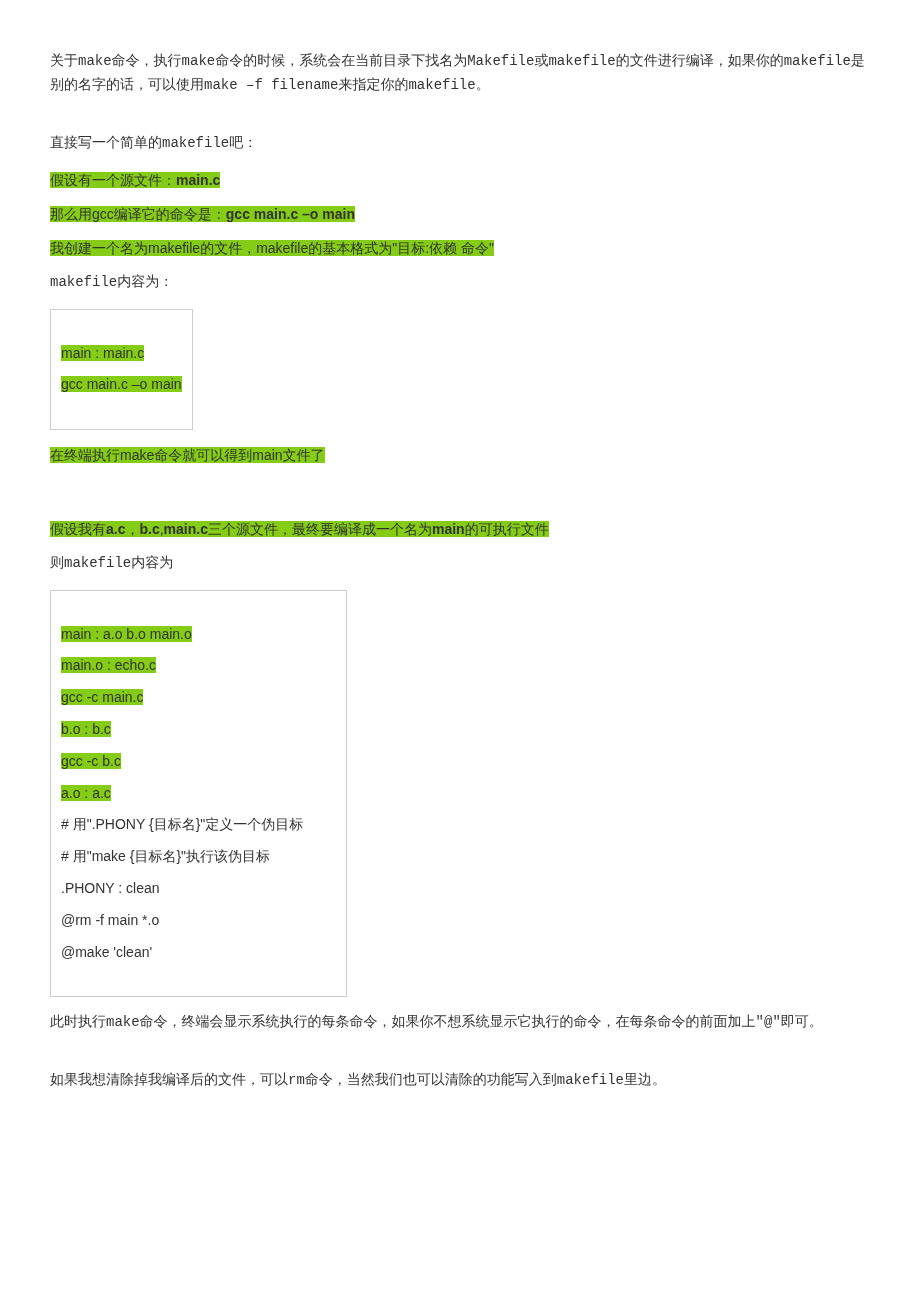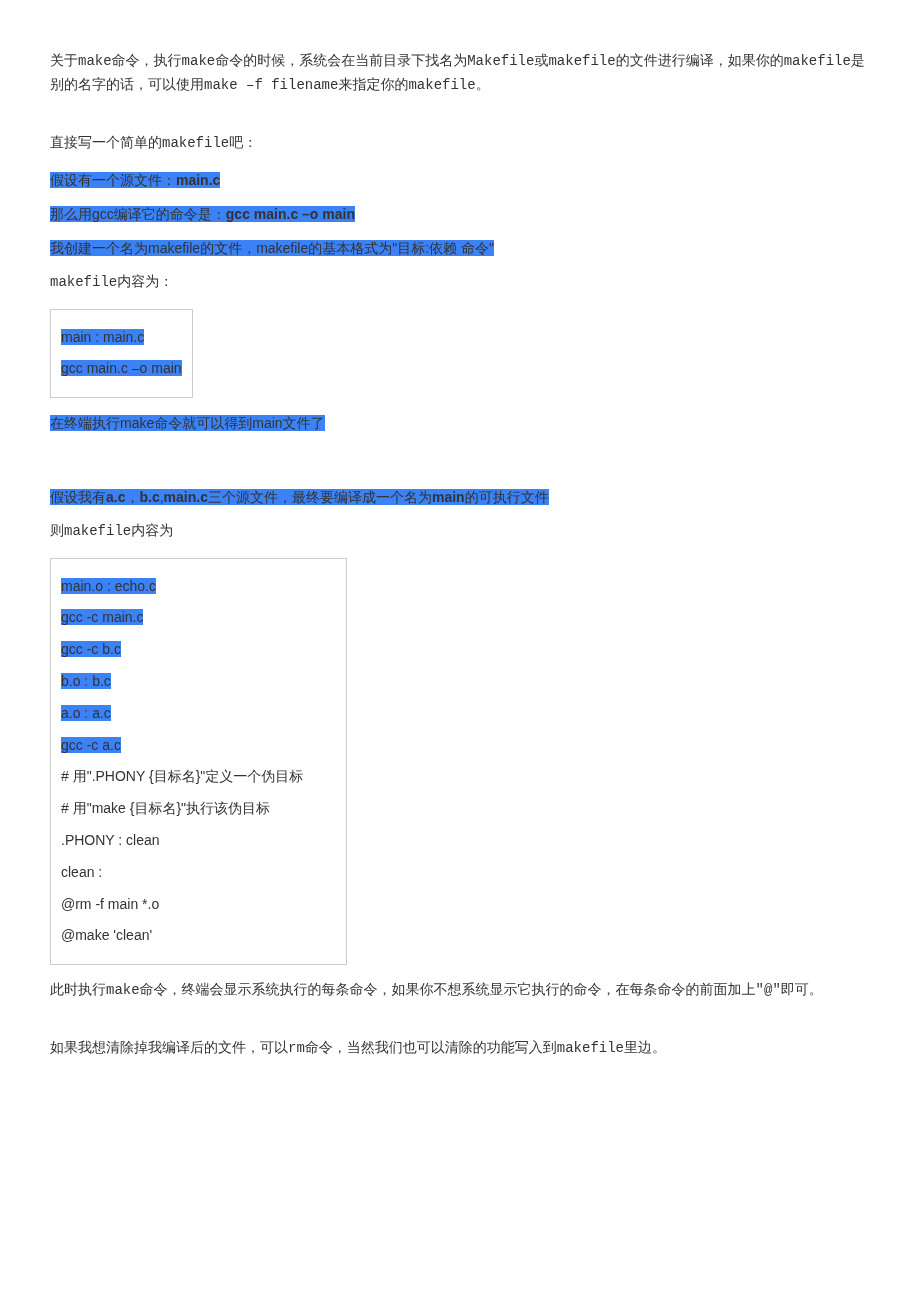--- a/index.html
+++ b/index.html
@@ -10,32 +10,32 @@
     margin: 0;
     padding: 50px;
     width: 820px;
     background: #fff;
   }
   p {
     margin: 0 0 14px 0;
     font-family: Liberation Mono, monospace;
   }
   .hl {
-    background: #3b82f6;
+    background: #84cc16;
     display: inline;
   }
   .hl-line {
     margin-bottom: 10px;
   }
   .b {
     font-weight: bold;
   }
   .code-box {
     border: 1px solid #ccc;
-    padding: 8px 10px;
+    padding: 24px 10px;
     display: inline-block;
     margin-bottom: 14px;
   }
   .code-box .row {
     margin: 8px 0;
   }
   .code-box .row span.code-text {
     display: inline;
   }
   .code-box.big {
@@ -85,30 +85,29 @@
 <div class="spacer"></div>
 <div class="spacer"></div>
 
 <div class="hl-line">
   <span class="hl"><span>假设我有</span><span class="b">a.c</span><span>，</span><span class="b">b.c</span><span>,</span><span class="b">main.c</span><span>三个源文件，最终要编译成一个名为</span><span class="b">main</span><span>的可执行文件</span></span>
 </div>
 
 <p>则makefile内容为</p>
 
 <div class="code-box big">
+  <div class="row"><span class="hl code-text">main : a.o b.o main.o</span></div>
   <div class="row"><span class="hl code-text">main.o : echo.c</span></div>
   <div class="row"><span class="hl code-text">gcc -c main.c</span></div>
+  <div class="row"><span class="hl code-text">b.o : b.c</span></div>
   <div class="row"><span class="hl code-text">gcc -c b.c</span></div>
-  <div class="row"><span class="hl code-text">b.o : b.c</span></div>
   <div class="row"><span class="hl code-text">a.o : a.c</span></div>
-  <div class="row"><span class="hl code-text">gcc -c a.c</span></div>
   <div class="row"><span class="plain code-text"># 用".PHONY {目标名}"定义一个伪目标</span></div>
   <div class="row"><span class="plain code-text"># 用"make {目标名}"执行该伪目标</span></div>
   <div class="row"><span class="plain code-text">.PHONY : clean</span></div>
-  <div class="row"><span class="plain code-text">clean :</span></div>
   <div class="row"><span class="plain code-text">@rm -f main *.o</span></div>
   <div class="row"><span class="plain code-text">@make 'clean'</span></div>
 </div>
 
 <p>此时执行make命令，终端会显示系统执行的每条命令，如果你不想系统显示它执行的命令，在每条命令的前面加上"@"即可。</p>
 
 <div class="spacer"></div>
 
 <p>如果我想清除掉我编译后的文件，可以rm命令，当然我们也可以清除的功能写入到makefile里边。</p>
 

